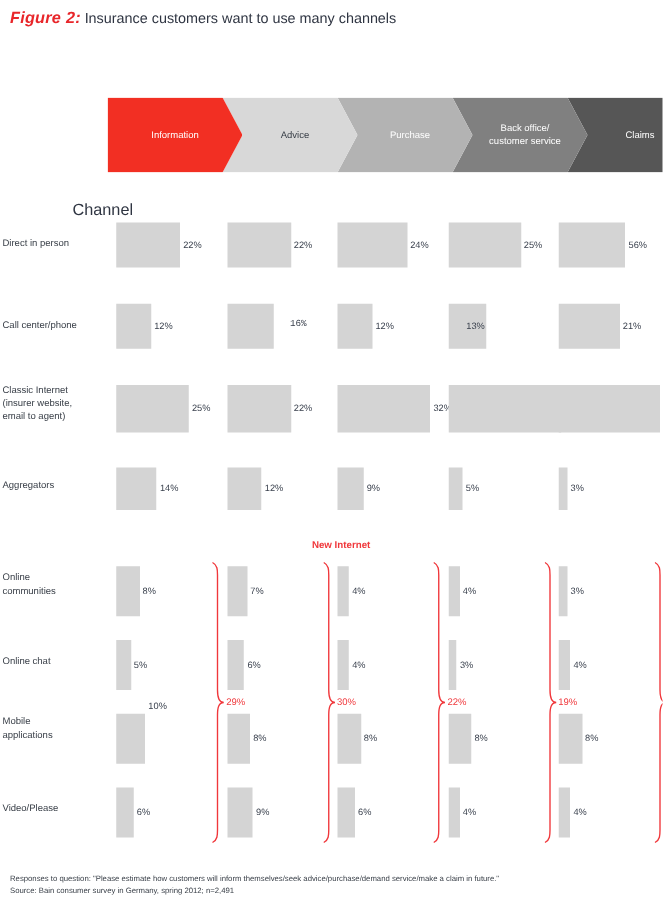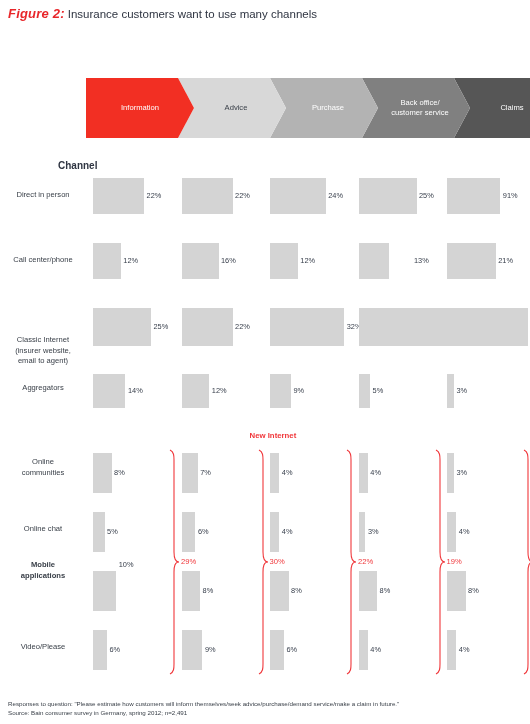--- a/index.html
+++ b/index.html
@@ -47,25 +47,25 @@
     line-height:1.3;
     text-align:center;
     box-sizing:border-box;
   }
   .chev-label{pointer-events:none;}
 
   
   #chart-area{position:absolute;left:0;top:140px;width:530px;height:545px;}
   #channel-heading{
     position:absolute;left:58px;top:20px;
-    font-size:10px;font-weight:bold;color:#2f3542;
+    font-size:13px;font-weight:normal;color:#2f3542;
   }
   .row-label{
     position:absolute;
-    text-align:center;
+    text-align:left;
     font-size:7.6px;
     line-height:10.5px;
     color:#3a4049;
     width:82px;
     left:2px;
   }
   .bar{
     position:absolute;
     background:#d4d4d4;
   }
@@ -122,46 +122,46 @@
       <div class="chevron" style="left: 454px; width: 108px; background: rgb(86, 86, 86); color: rgb(255, 255, 255); z-index: 6; clip-path: polygon(0px 0px, 85.1852% 0px, 100% 50%, 85.1852% 100%, 0px 100%, 14.8148% 50%);">
         <span class="chev-label" style="padding-left: 8px;">Claims</span>
       </div>
     </div>
 
   <div id="chart-area">
     <div id="channel-heading">Channel</div>
     <div id="new-internet-label" style="left: 249.5px; top: 291px; text-align: center;">New Internet</div>
   <div class="row-label" style="top: 50px;">Direct in person</div>
       <div class="row-label" style="top: 115px;">Call center/phone</div>
-      <div class="row-label" style="top: 167px; margin-top: 28px;">Classic Internet<br>(insurer website,<br>email to agent)</div>
+      <div class="row-label" style="top: 167px;">Classic Internet<br>(insurer website,<br>email to agent)</div>
       <div class="row-label" style="top: 243px;">Aggregators</div>
       <div class="row-label" style="top: 317px;">Online<br>communities</div>
       <div class="row-label" style="top: 384px;">Online chat</div>
-      <div class="row-label" style="top: 420px; font-weight: bold;">Mobile<br>applications</div>
+      <div class="row-label" style="top: 432px;">Mobile<br>applications</div>
       <div class="row-label" style="top: 502px;">Video/Please</div>
       <div class="bar" style="left: 93px; top: 38px; width: 51.04px; height: 36px; background: rgb(212, 212, 212);"></div>
       <div class="bar-value" style="left: 146.54px; top: 51px;">22%</div>
       <div class="bar" style="left: 93px; top: 103px; width: 27.84px; height: 36px; background: rgb(212, 212, 212);"></div>
       <div class="bar-value" style="left: 123.34px; top: 116px;">12%</div>
       <div class="bar" style="left: 93px; top: 168px; width: 58px; height: 38px; background: rgb(212, 212, 212);"></div>
       <div class="bar-value" style="left: 153.5px; top: 182px;">25%</div>
       <div class="bar" style="left: 93px; top: 234px; width: 32.48px; height: 34px; background: rgb(212, 212, 212);"></div>
       <div class="bar-value" style="left: 127.98px; top: 246px;">14%</div>
       <div class="bar" style="left: 93px; top: 313px; width: 18.56px; height: 40px; background: rgb(212, 212, 212);"></div>
       <div class="bar-value" style="left: 114.06px; top: 328px;">8%</div>
       <div class="bar" style="left: 93px; top: 372px; width: 11.6px; height: 40px; background: rgb(212, 212, 212);"></div>
       <div class="bar-value" style="left: 107.1px; top: 387px;">5%</div>
       <div class="bar" style="left: 93px; top: 431px; width: 23.2px; height: 40px; background: rgb(212, 212, 212);"></div>
       <div class="bar-value" style="left: 118.7px; top: 420px;">10%</div>
       <div class="bar" style="left: 93px; top: 490px; width: 13.92px; height: 40px; background: rgb(212, 212, 212);"></div>
       <div class="bar-value" style="left: 109.42px; top: 505px;">6%</div>
       <div class="bar" style="left: 181.5px; top: 38px; width: 51.04px; height: 36px; background: rgb(212, 212, 212);"></div>
       <div class="bar-value" style="left: 235.04px; top: 51px;">22%</div>
       <div class="bar" style="left: 181.5px; top: 103px; width: 37.12px; height: 36px; background: rgb(212, 212, 212);"></div>
-      <div class="bar-value" style="left: 221px; top: 116px;">16%</div>
+      <div class="bar-value" style="left: 232px; top: 116px; font-family: Liberation Mono, monospace;">16%</div>
       <div class="bar" style="left: 181.5px; top: 168px; width: 51.04px; height: 38px; background: rgb(212, 212, 212);"></div>
       <div class="bar-value" style="left: 235.04px; top: 182px;">22%</div>
       <div class="bar" style="left: 181.5px; top: 234px; width: 27.84px; height: 34px; background: rgb(212, 212, 212);"></div>
       <div class="bar-value" style="left: 211.84px; top: 246px;">12%</div>
       <div class="bar" style="left: 181.5px; top: 313px; width: 16.24px; height: 40px; background: rgb(212, 212, 212);"></div>
       <div class="bar-value" style="left: 200.24px; top: 328px;">7%</div>
       <div class="bar" style="left: 181.5px; top: 372px; width: 13.92px; height: 40px; background: rgb(212, 212, 212);"></div>
       <div class="bar-value" style="left: 197.92px; top: 387px;">6%</div>
       <div class="bar" style="left: 181.5px; top: 431px; width: 18.56px; height: 40px; background: rgb(212, 212, 212);"></div>
       <div class="bar-value" style="left: 202.56px; top: 446px;">8%</div>
@@ -179,35 +179,35 @@
       <div class="bar-value" style="left: 281.78px; top: 328px;">4%</div>
       <div class="bar" style="left: 270px; top: 372px; width: 9.28px; height: 40px; background: rgb(212, 212, 212);"></div>
       <div class="bar-value" style="left: 281.78px; top: 387px;">4%</div>
       <div class="bar" style="left: 270px; top: 431px; width: 18.56px; height: 40px; background: rgb(212, 212, 212);"></div>
       <div class="bar-value" style="left: 291.06px; top: 446px;">8%</div>
       <div class="bar" style="left: 270px; top: 490px; width: 13.92px; height: 40px; background: rgb(212, 212, 212);"></div>
       <div class="bar-value" style="left: 286.42px; top: 505px;">6%</div>
       <div class="bar" style="left: 358.5px; top: 38px; width: 58px; height: 36px; background: rgb(212, 212, 212);"></div>
       <div class="bar-value" style="left: 419px; top: 51px;">25%</div>
       <div class="bar" style="left: 358.5px; top: 103px; width: 30.16px; height: 36px; background: rgb(212, 212, 212);"></div>
-      <div class="bar-value" style="left: 414px; top: 116px; text-align: right;">13%</div>
+      <div class="bar-value" style="left: 373px; top: 116px; text-align: right;">13%</div>
       <div class="bar" style="left: 358.5px; top: 168px; width: 90.48px; height: 38px; background: rgb(212, 212, 212);"></div>
       <div class="bar-value" style="left: 451.48px; top: 182px;">39%</div>
       <div class="bar" style="left: 358.5px; top: 234px; width: 11.6px; height: 34px; background: rgb(212, 212, 212);"></div>
       <div class="bar-value" style="left: 372.6px; top: 246px;">5%</div>
       <div class="bar" style="left: 358.5px; top: 313px; width: 9.28px; height: 40px; background: rgb(212, 212, 212);"></div>
       <div class="bar-value" style="left: 370.28px; top: 328px;">4%</div>
       <div class="bar" style="left: 358.5px; top: 372px; width: 6.96px; height: 40px; background: rgb(212, 212, 212);"></div>
       <div class="bar-value" style="left: 367.96px; top: 387px;">3%</div>
       <div class="bar" style="left: 358.5px; top: 431px; width: 18.56px; height: 40px; background: rgb(212, 212, 212);"></div>
       <div class="bar-value" style="left: 379.56px; top: 446px;">8%</div>
       <div class="bar" style="left: 358.5px; top: 490px; width: 9.28px; height: 40px; background: rgb(212, 212, 212);"></div>
       <div class="bar-value" style="left: 370.28px; top: 505px;">4%</div>
       <div class="bar" style="left: 447px; top: 38px; width: 53.36px; height: 36px; background: rgb(212, 212, 212);"></div>
-      <div class="bar-value" style="left: 502.86px; top: 51px;">91%</div>
+      <div class="bar-value" style="left: 502.86px; top: 51px;">56%</div>
       <div class="bar" style="left: 447px; top: 103px; width: 48.72px; height: 36px; background: rgb(212, 212, 212);"></div>
       <div class="bar-value" style="left: 498.22px; top: 116px;">21%</div>
       <div class="bar" style="left: 447px; top: 168px; width: 81.2px; height: 38px; background: rgb(212, 212, 212);"></div>
       <div class="bar" style="left: 447px; top: 234px; width: 6.96px; height: 34px; background: rgb(212, 212, 212);"></div>
       <div class="bar-value" style="left: 456.46px; top: 246px;">3%</div>
       <div class="bar" style="left: 447px; top: 313px; width: 6.96px; height: 40px; background: rgb(212, 212, 212);"></div>
       <div class="bar-value" style="left: 456.46px; top: 328px;">3%</div>
       <div class="bar" style="left: 447px; top: 372px; width: 9.28px; height: 40px; background: rgb(212, 212, 212);"></div>
       <div class="bar-value" style="left: 458.78px; top: 387px;">4%</div>
       <div class="bar" style="left: 447px; top: 431px; width: 18.56px; height: 40px; background: rgb(212, 212, 212);"></div>

